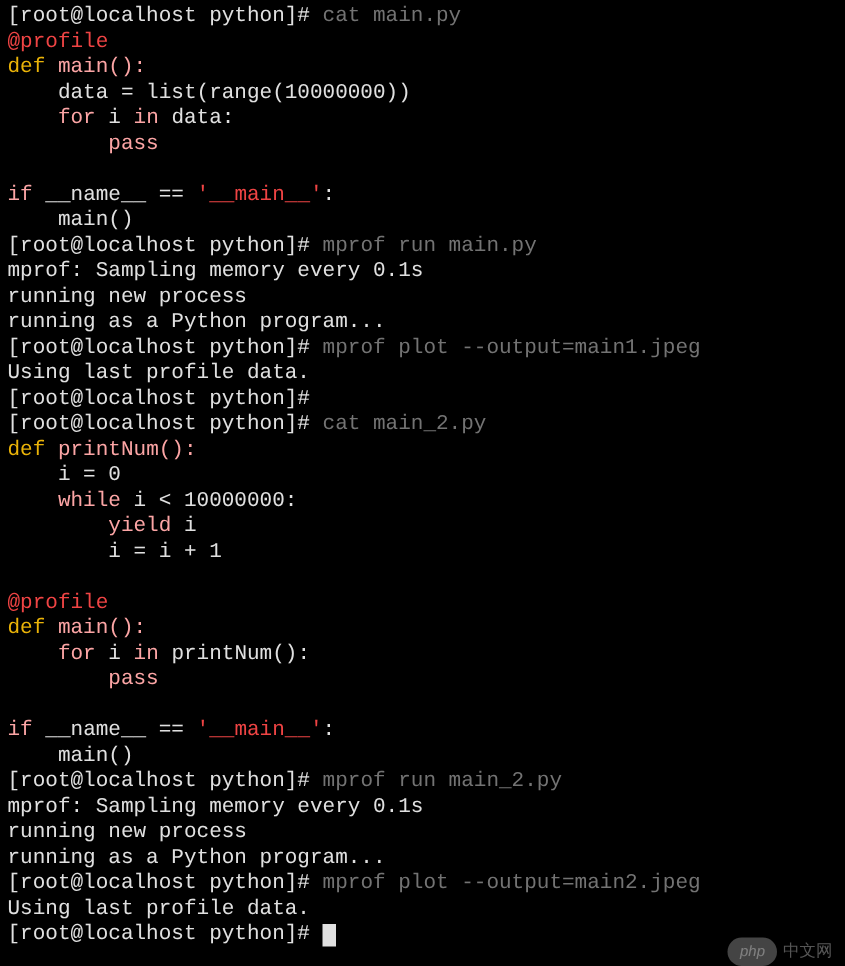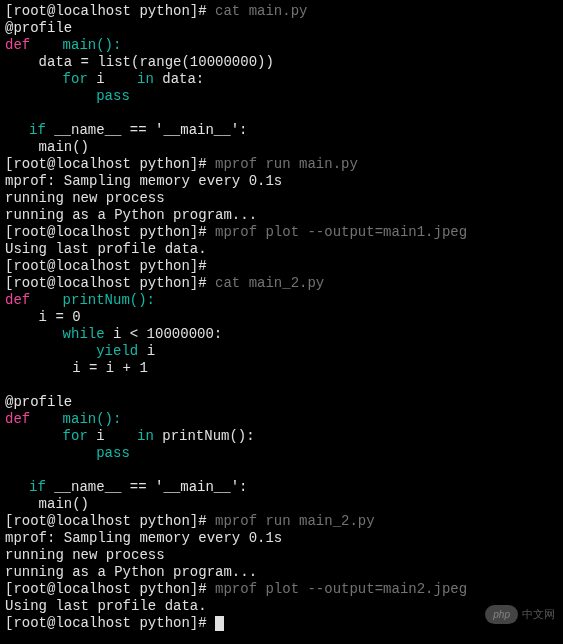--- a/index.html
+++ b/index.html
@@ -19,44 +19,43 @@
       overflow: hidden;
       position: relative;
     }
     .terminal {
       white-space: pre;
     }
     .command {
       color: #737373;
     }
     .red {
-      color: #e5e5e5;
+      color: #ef4444;
       text-align: center;
     }
     .yellow {
-      color: #14b8a6;
-      margin-left: 24px;
+      color: #fca5a5;
     }
     .lightblue {
-      color: #ec4899;
+      color: #eab308;
       margin-top: 36px;
     }
     .cursor {
       display: inline-block;
       width: 9px;
       height: 15px;
       background: #e0e0e0;
       vertical-align: text-bottom;
     }
     .line {
       display: block;
     }
     .watermark {
       position: absolute;
-      bottom: 20px;
+      bottom: 0;
       right: 8px;
       display: flex;
       align-items: center;
       gap: 4px;
       opacity: 0.5;
       font-size: 11px;
     }
     .watermark-badge {
       background: #888;
       border-radius: 10px;

